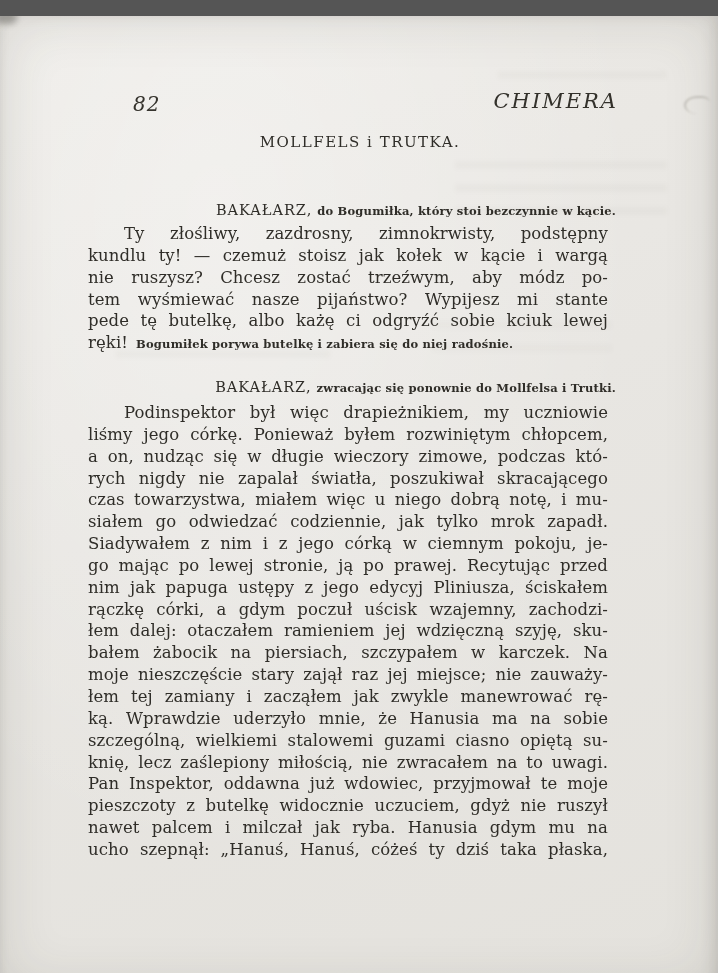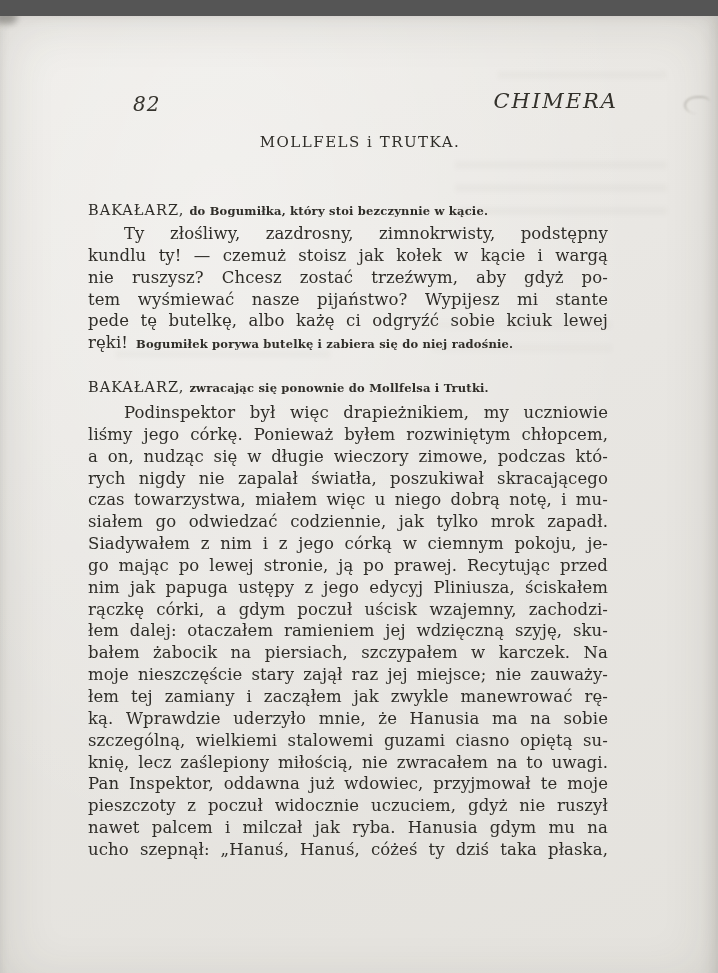--- a/index.html
+++ b/index.html
@@ -45,21 +45,21 @@
   .cast-heading{
     position:absolute;left:100px;top:117px;width:520px;
     text-align:center;font-size:15px;letter-spacing:1.5px;
   }
   .opening-line{
     position:absolute;left:147px;top:138px;white-space:nowrap;
   }
   .opening-speech{font-size:18.5px;word-spacing:7px;letter-spacing:.3px;}
   .opening-direction{font-size:12px;font-weight:700;margin-left:16px;letter-spacing:.3px;}
   .cue{
-    position:absolute;left:88px;width:520px;text-align:left;white-space:nowrap;
+    position:absolute;left:96px;width:520px;text-align:right;white-space:nowrap;
   }
   .cue1{top:184px;}
   .cue2{top:361px;}
   .cue-speaker{font-size:14.5px;letter-spacing:1px;}
   .cue-direction{font-size:11.5px;font-weight:700;letter-spacing:.2px;margin-left:5px;}
 
   .para{
     position:absolute;left:88px;width:520px;
     font-size:16.5px;line-height:21.85px;letter-spacing:.1px;
   }
@@ -89,21 +89,21 @@
   <div class="cast-heading">MOLLFELS i TRUTKA.</div>
 
 
   <div class="cue cue1">
     <span class="cue-speaker">BAKAŁARZ,</span><span class="cue-direction">do Bogumiłka, który stoi bezczynnie w kącie.</span>
   </div>
 
   <div class="para para1">
       <div class="line indent"><span>Ty złośliwy, zazdrosny, zimnokrwisty, podstępny</span></div>
       <div class="line"><span>kundlu ty! — czemuż stoisz jak kołek w kącie i wargą</span></div>
-      <div class="line"><span>nie ruszysz? Chcesz zostać trzeźwym, aby gdyż po-</span></div>
+      <div class="line"><span>nie ruszysz? Chcesz zostać trzeźwym, aby módz po-</span></div>
       <div class="line"><span>tem wyśmiewać nasze pijaństwo? Wypijesz mi </span><span class="it">stante</span></div>
       <div class="line"><span class="it">pede</span><span> tę butelkę, albo każę ci odgryźć sobie kciuk lewej</span></div>
       <div class="line no-just"><span>ręki!</span><span class="note">Bogumiłek porywa butelkę i zabiera się do niej radośnie.</span></div>
     </div>
 
   <div class="cue cue2">
     <span class="cue-speaker">BAKAŁARZ,</span><span class="cue-direction">zwracając się ponownie do Mollfelsa i Trutki.</span>
   </div>
 
   <div class="para para2">
@@ -118,18 +118,18 @@
       <div class="line"><span>nim jak papuga ustępy z jego edycyj Pliniusza, ściskałem</span></div>
       <div class="line"><span>rączkę córki, a gdym poczuł uścisk wzajemny, zachodzi-</span></div>
       <div class="line"><span>łem dalej: otaczałem ramieniem jej wdzięczną szyję, sku-</span></div>
       <div class="line"><span>bałem żabocik na piersiach, szczypałem w karczek. Na</span></div>
       <div class="line"><span>moje nieszczęście stary zajął raz jej miejsce; nie zauważy-</span></div>
       <div class="line"><span>łem tej zamiany i zacząłem jak zwykle manewrować rę-</span></div>
       <div class="line"><span>ką. Wprawdzie uderzyło mnie, że Hanusia ma na sobie</span></div>
       <div class="line"><span>szczególną, wielkiemi stalowemi guzami ciasno opiętą su-</span></div>
       <div class="line"><span>knię, lecz zaślepiony miłością, nie zwracałem na to uwagi.</span></div>
       <div class="line"><span>Pan Inspektor, oddawna już wdowiec, przyjmował te moje</span></div>
-      <div class="line"><span>pieszczoty z poczuł widocznie uczuciem, gdyż nie ruszył</span></div>
+      <div class="line"><span>pieszczoty z butelkę widocznie uczuciem, gdyż nie ruszył</span></div>
       <div class="line"><span>nawet palcem i milczał jak ryba. Hanusia gdym mu na</span></div>
       <div class="line"><span>ucho szepnął: „Hanuś, Hanuś, cóżeś ty dziś taka płaska,</span></div>
     </div>
 
 </div>
 
 </body></html>

